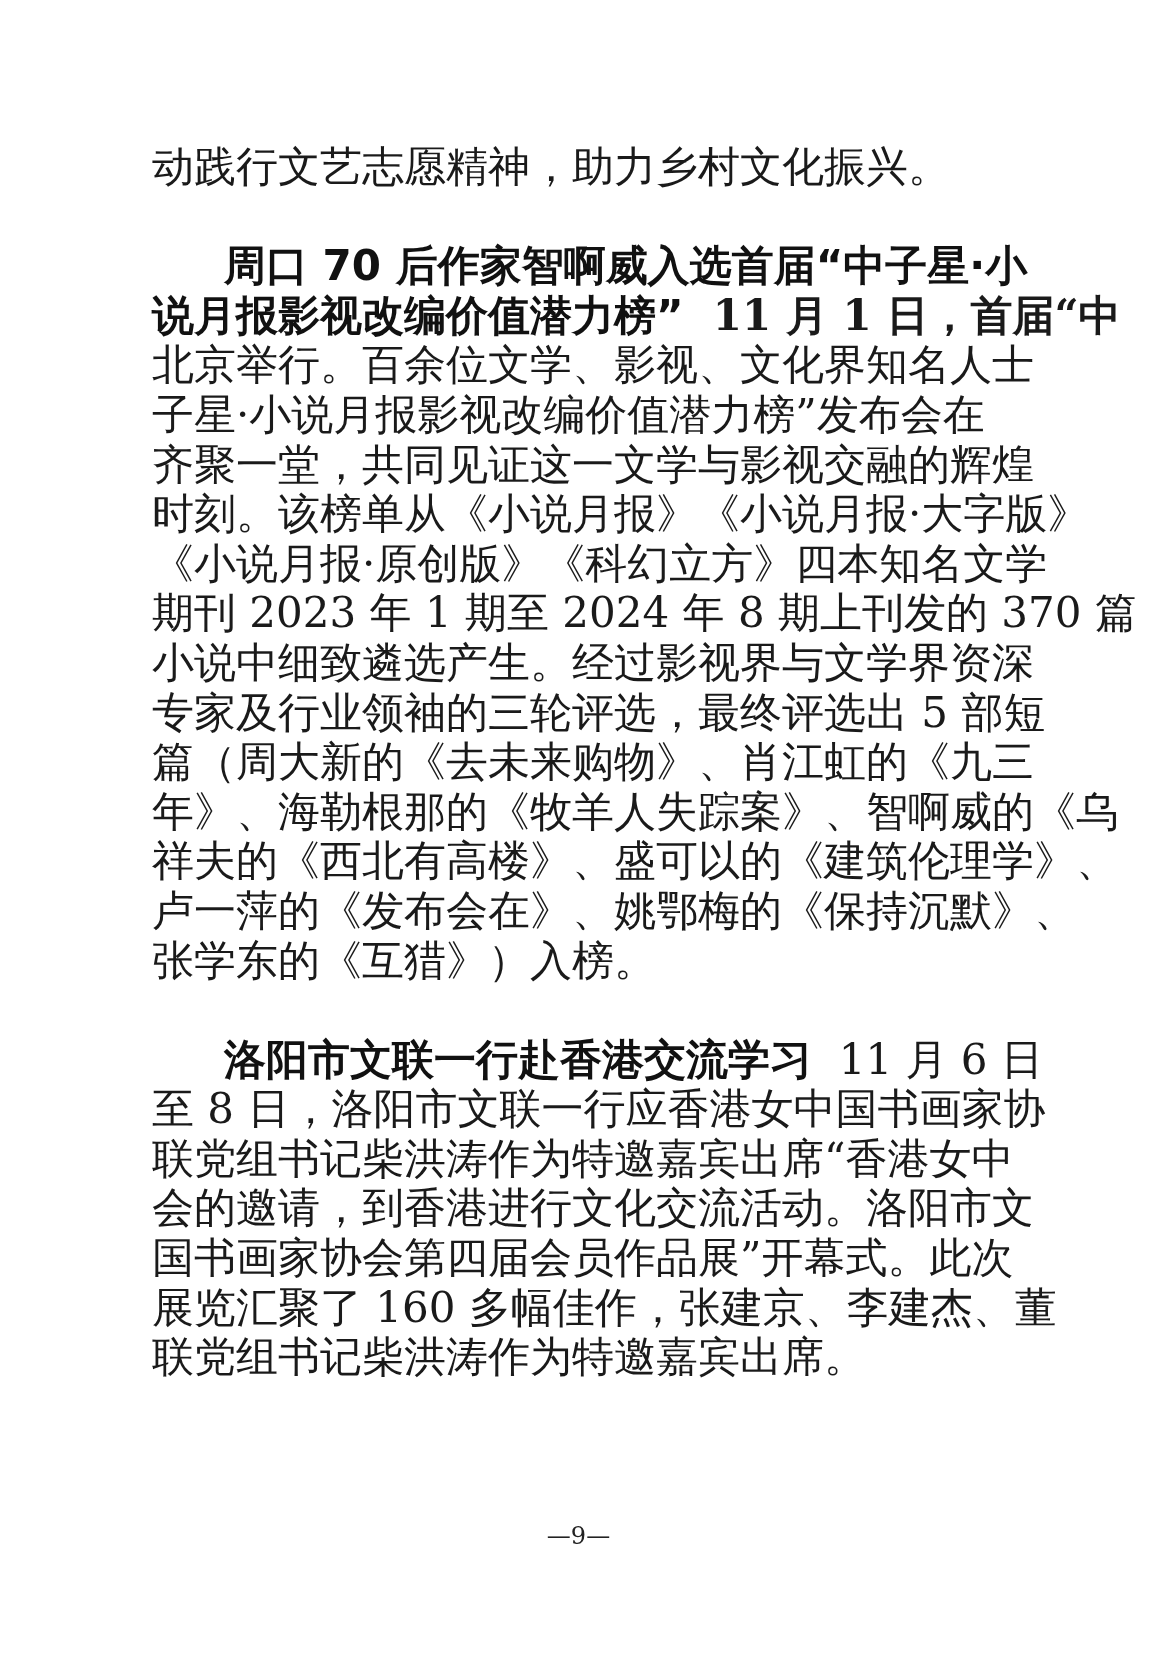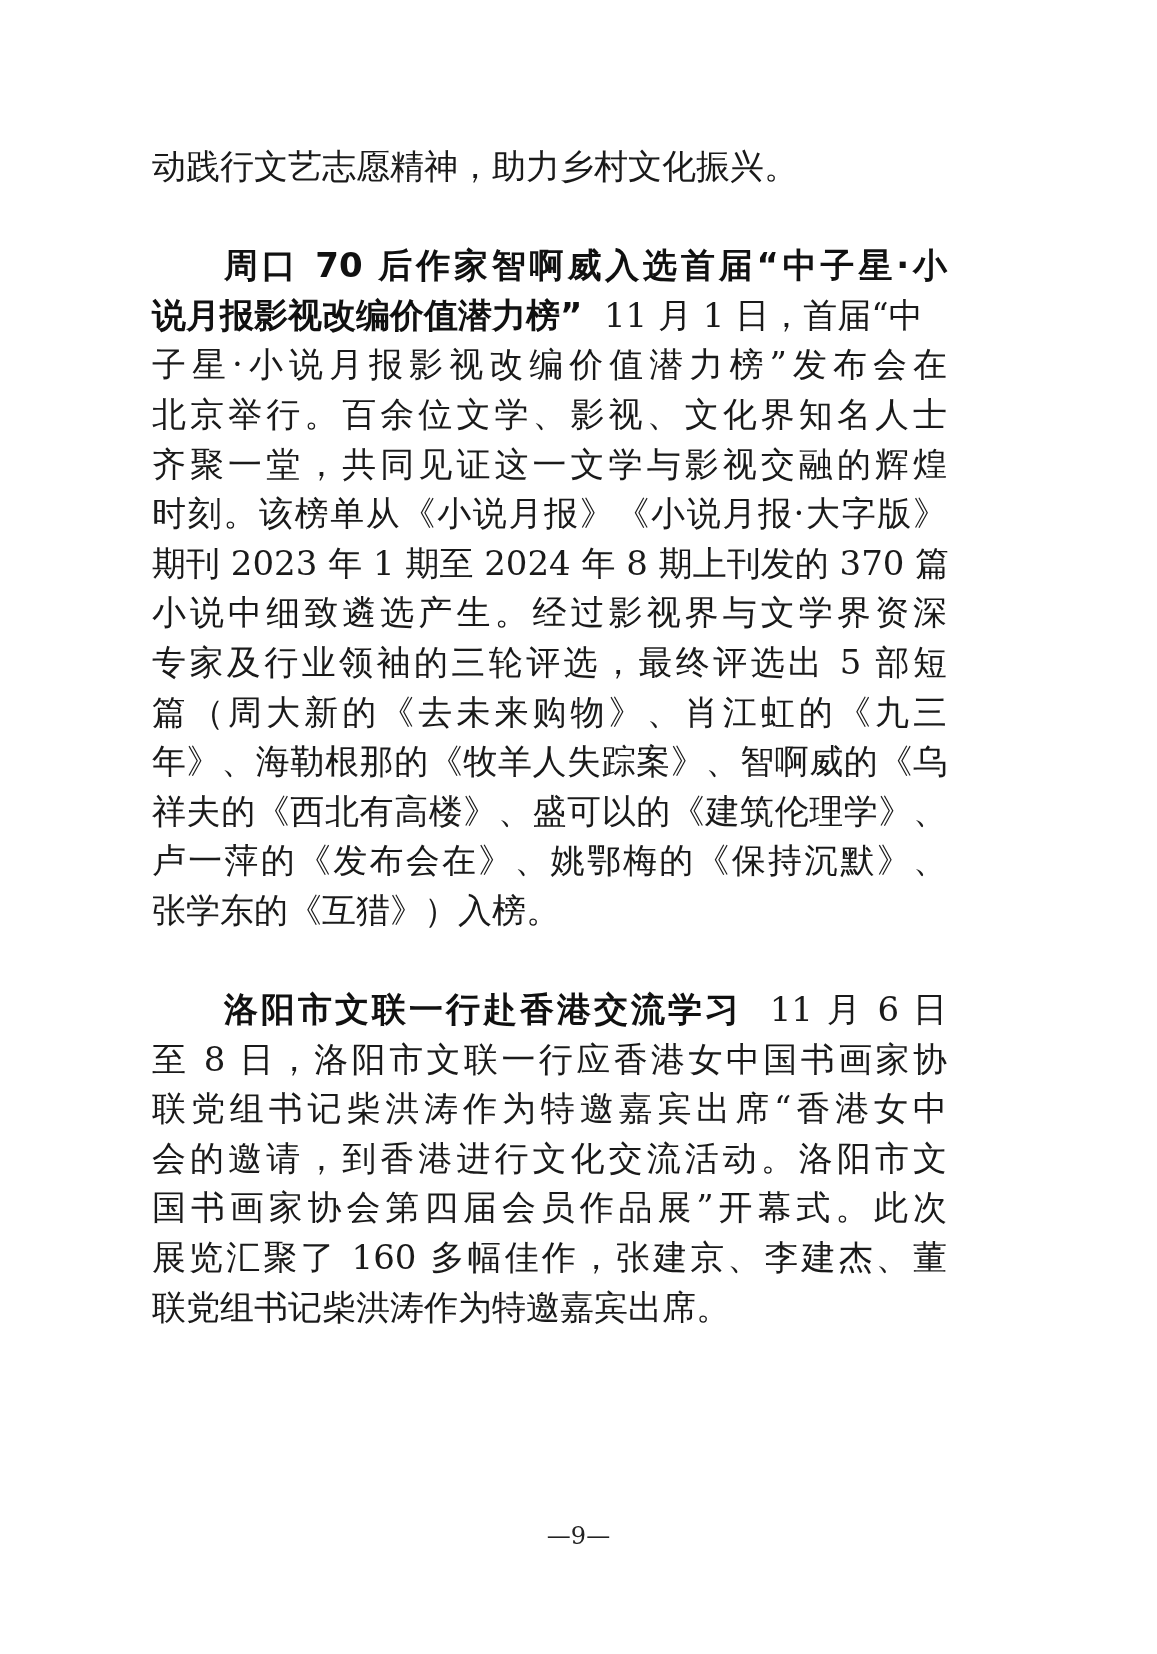--- a/index.html
+++ b/index.html
@@ -17,21 +17,21 @@
     }
     .page {
       position: absolute;
       left: 152px;
       top: 142px;
       width: 795px;
     }
     .line {
       height: 49.6px;
       line-height: 49.6px;
-      font-size: 34px;
+      font-size: 42px;
       white-space: nowrap;
       text-align: justify;
       text-align-last: justify;
       letter-spacing: 0;
     }
     .line.last {
       text-align-last: left;
     }
     .gap {
       height: 49.6px;
@@ -59,26 +59,27 @@
 <body>
 
 <div class="page">
 
   <div class="line last">动践行文艺志愿精神，助力乡村文化振兴。</div>
 
   <div class="gap"></div>
 
   <div class="line indent heading">周口 70 后作家智啊威入选首届“中子星·小</div>
   <div class="line" style="text-align-last:left;">
-    <span class="heading">说月报影视改编价值潜力榜”</span><span style="white-space:pre;">  11 月 1 日，首届“中</span>
+    <span class="heading">说月报影视改编价值潜力榜”</span><span style="white-space:pre;font-weight:bold;">  11 月 1 日，首届“中</span>
   </div>
+  <div class="line">北京举行。百余位文学、影视、文化界知名人士</div>
   <div class="line">子星·小说月报影视改编价值潜力榜”发布会在</div>
-  <div class="line">北京举行。百余位文学、影视、文化界知名人士</div>
   <div class="line">齐聚一堂，共同见证这一文学与影视交融的辉煌</div>
   <div class="line">时刻。该榜单从《小说月报》《小说月报·大字版》</div>
+  <div class="line">《小说月报·原创版》《科幻立方》四本知名文学</div>
   <div class="line">期刊 2023 年 1 期至 2024 年 8 期上刊发的 370 篇</div>
   <div class="line">小说中细致遴选产生。经过影视界与文学界资深</div>
   <div class="line">专家及行业领袖的三轮评选，最终评选出 5 部短</div>
   <div class="line">篇（周大新的《去未来购物》、肖江虹的《九三</div>
   <div class="line">年》、海勒根那的《牧羊人失踪案》、智啊威的《乌</div>
   <div class="line">祥夫的《西北有高楼》、盛可以的《建筑伦理学》、</div>
   <div class="line">卢一萍的《发布会在》、姚鄂梅的《保持沉默》、</div>
   <div class="line last">张学东的《互猎》）入榜。</div>
 
   <div class="gap"></div>

